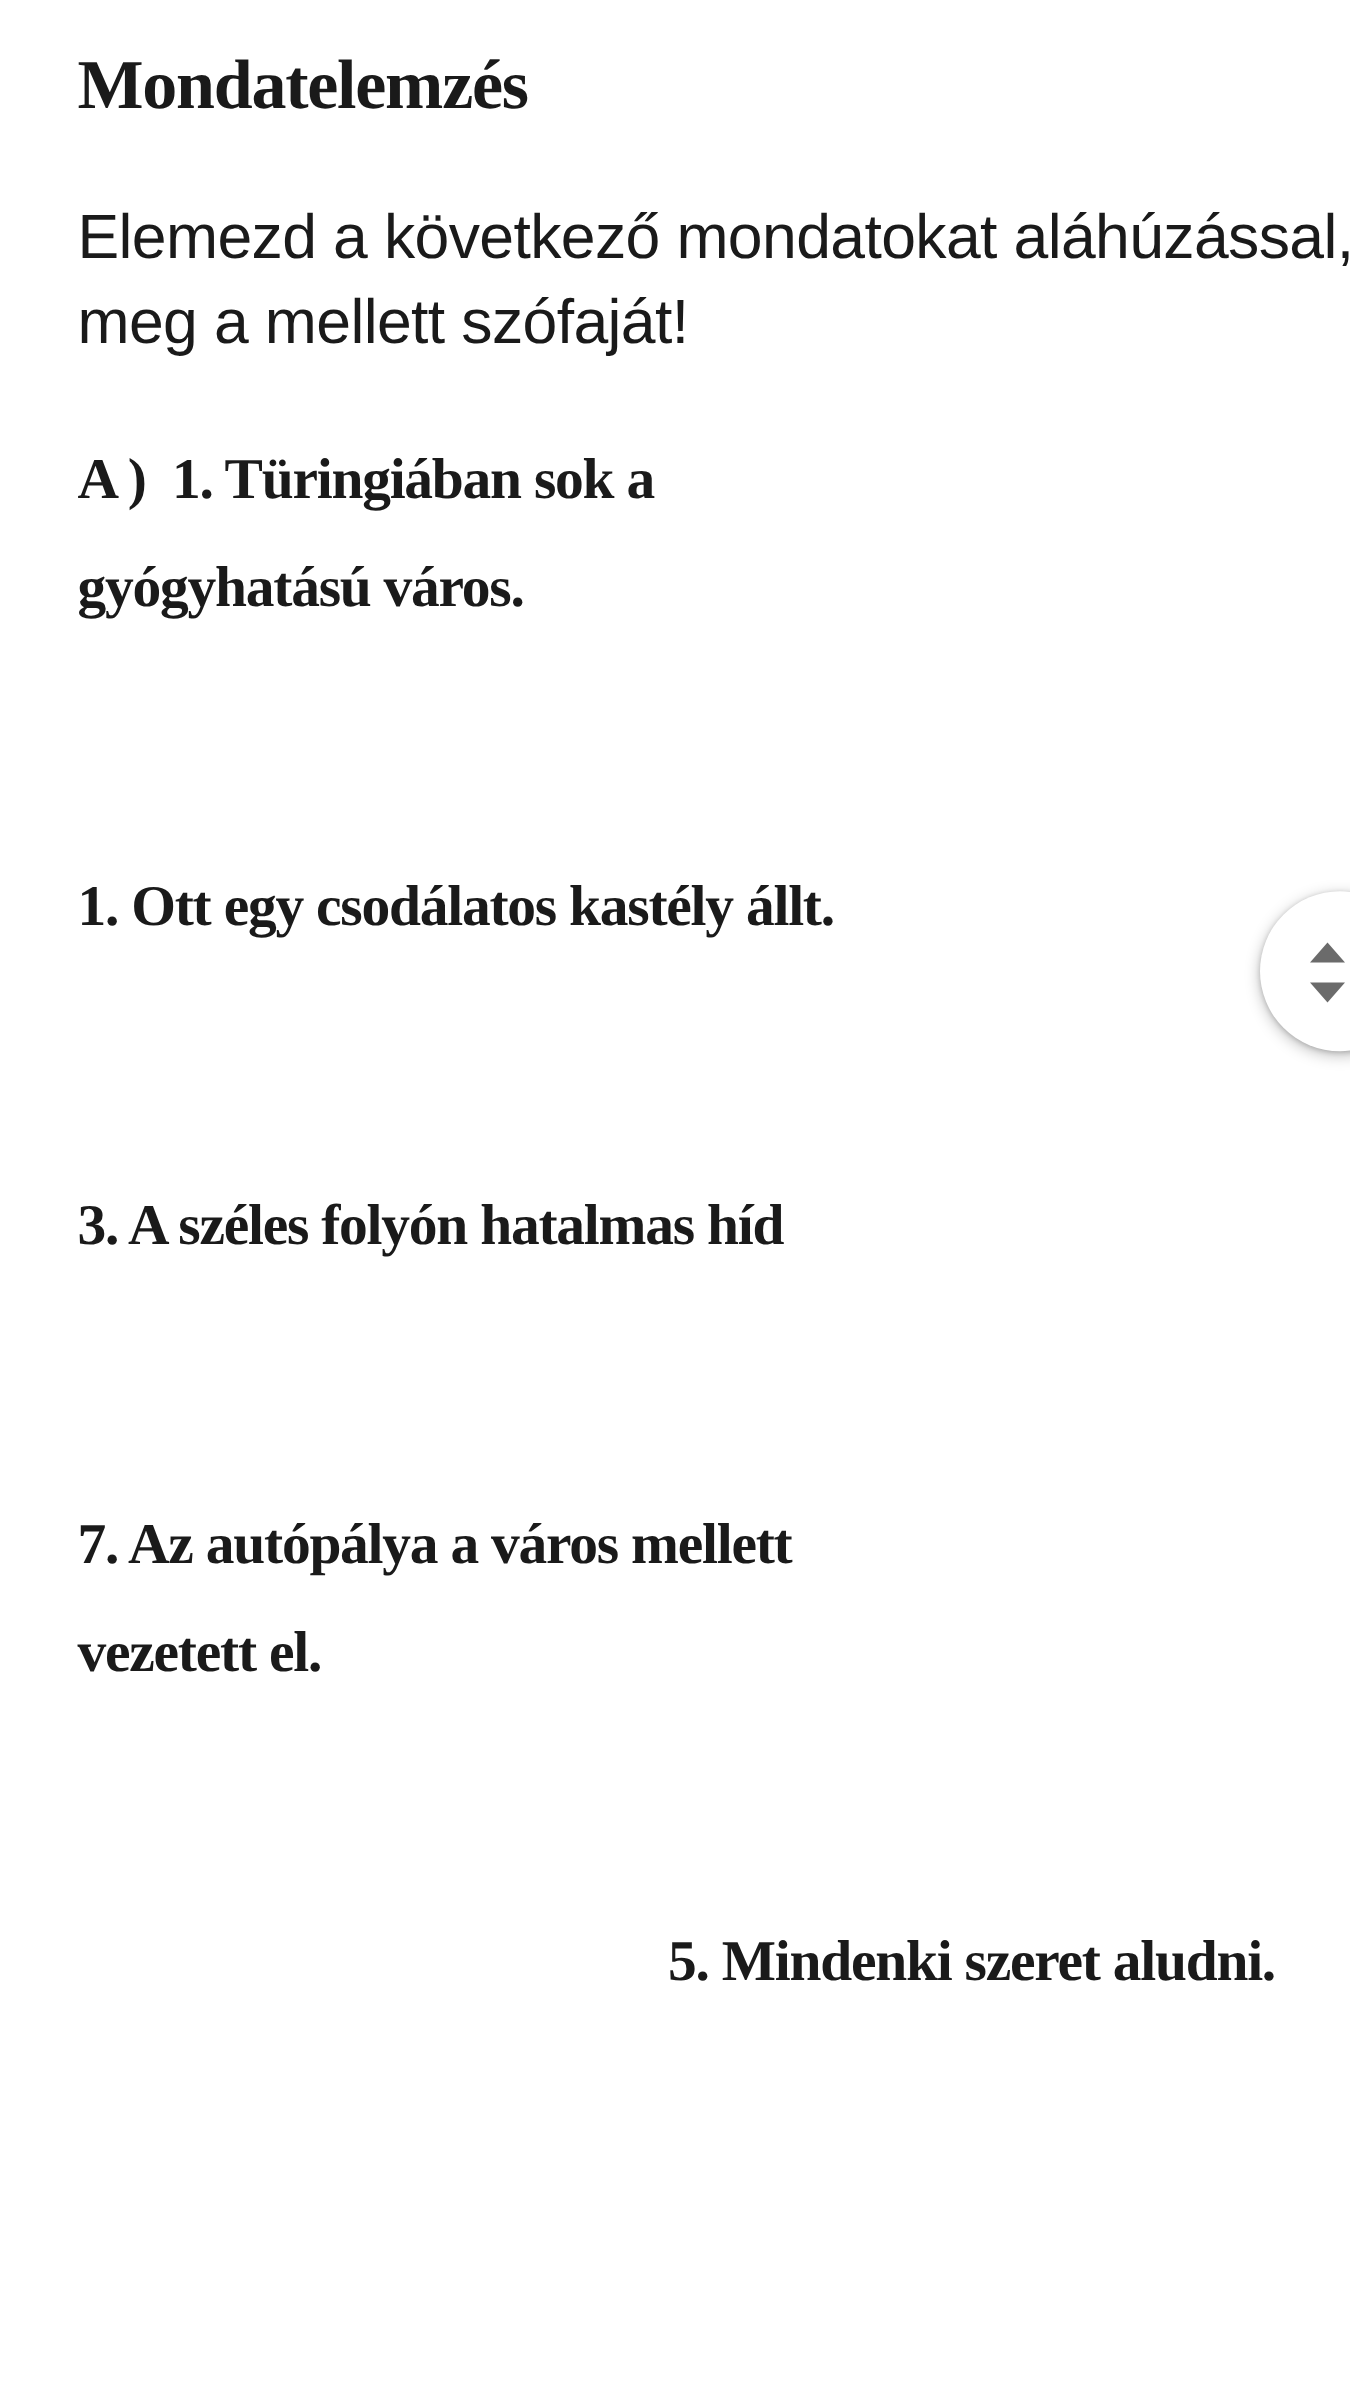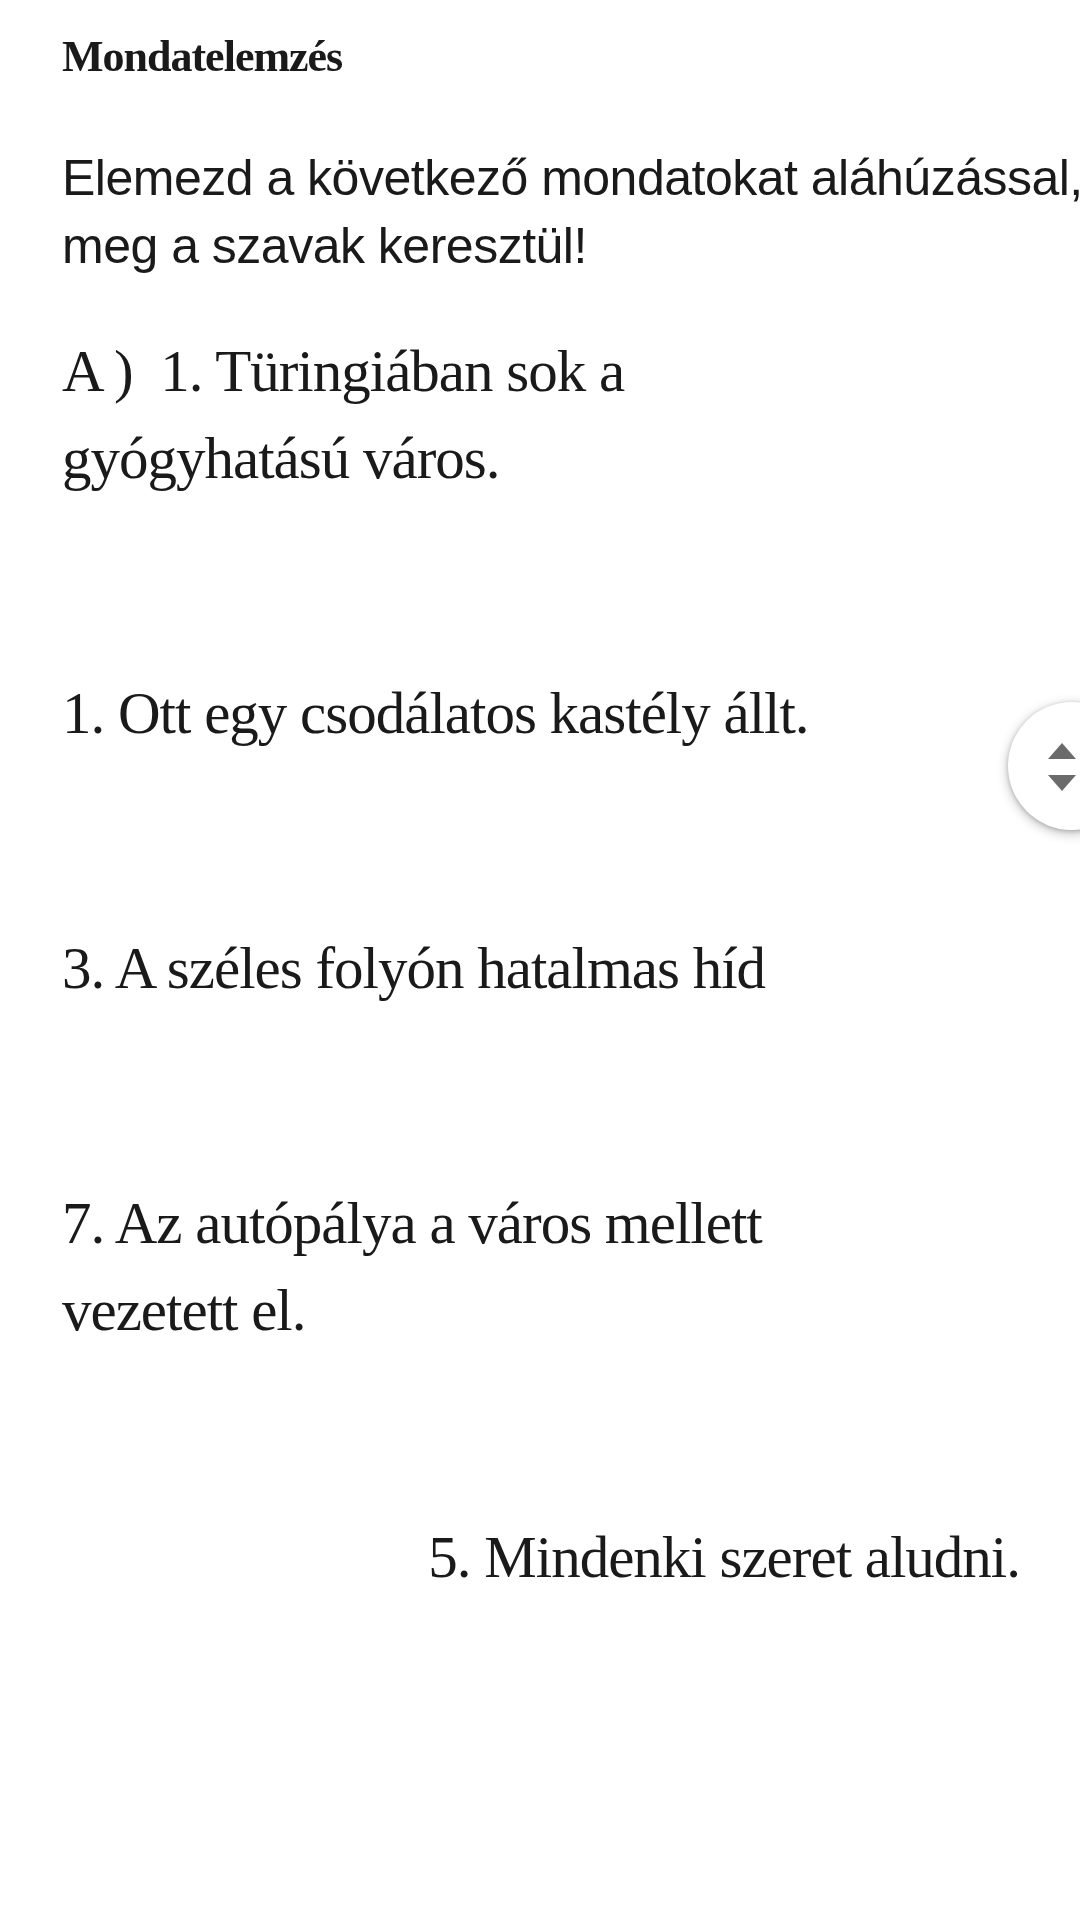--- a/index.html
+++ b/index.html
@@ -18,41 +18,41 @@
   }
   .page {
     position: relative;
     width: 1080px;
     height: 1920px;
     padding: 0 60px 0 62px;
     background: var(--background);
     color: var(--text);
   }
   .doc-title {
-    margin-top: 26px;
+    margin-top: 37px;
     font-family: "Liberation Serif", serif;
     font-weight: 700;
-    font-size: 44px;
+    font-size: 56px;
     line-height: 62px;
     letter-spacing: -1px;
     white-space: pre;
   }
   .instructions {
     margin-top: 56px;
     font-family: "Liberation Sans", sans-serif;
     font-weight: 400;
     font-size: 50px;
     line-height: 68px;
     letter-spacing: -0.5px;
   }
   .instructions .line { white-space: pre; }
   .sentence {
     font-family: "Liberation Serif", serif;
-    font-weight: 400;
-    font-size: 59px;
+    font-weight: 700;
+    font-size: 46px;
     line-height: 87px;
     letter-spacing: -1px;
   }
   .sentence .line { white-space: pre; }
   .sentence-1 { margin-top: 48px; }
   .sentence-2 { margin-top: 168px; }
   .sentence-3 { margin-top: 168px; }
   .sentence-4 { margin-top: 168px; }
   .sentence-5 { margin-top: 160px; text-align: right; }
 
@@ -88,21 +88,21 @@
 </style>
 </head>
 <body>
 
 <div class="page">
 
   <h1 class="doc-title">Mondatelemzés</h1>
 
   <div class="instructions">
     <div class="line">Elemezd a következő mondatokat aláhúzással,</div>
-    <div class="line">meg a szavak keresztül!</div>
+    <div class="line">meg a mellett szófaját!</div>
   </div>
 
   <div class="sentence sentence-1">
     <div class="line">A )  1. Türingiában sok a</div>
     <div class="line">gyógyhatású város.</div>
   </div>
 
   <div class="sentence sentence-2">
     <div class="line">1. Ott egy csodálatos kastély állt.</div>
   </div>

